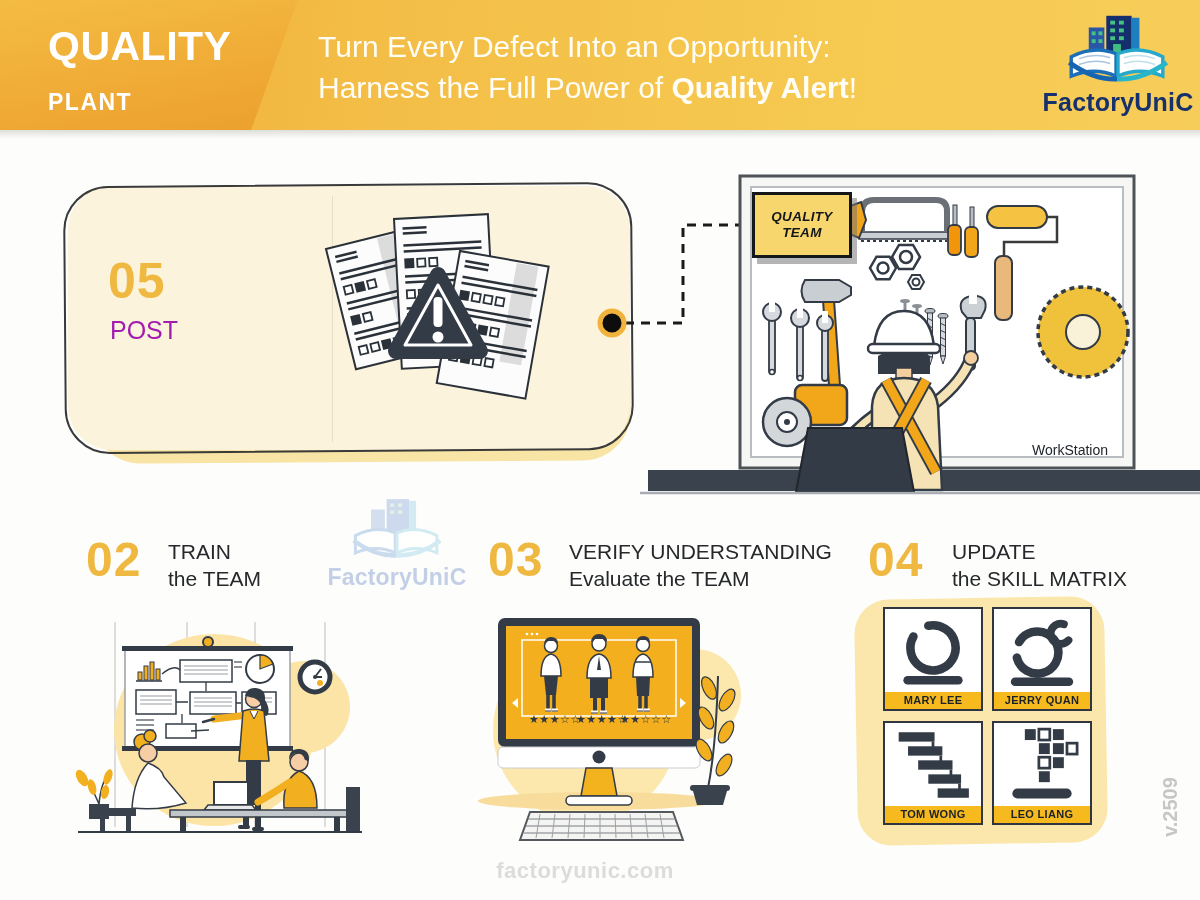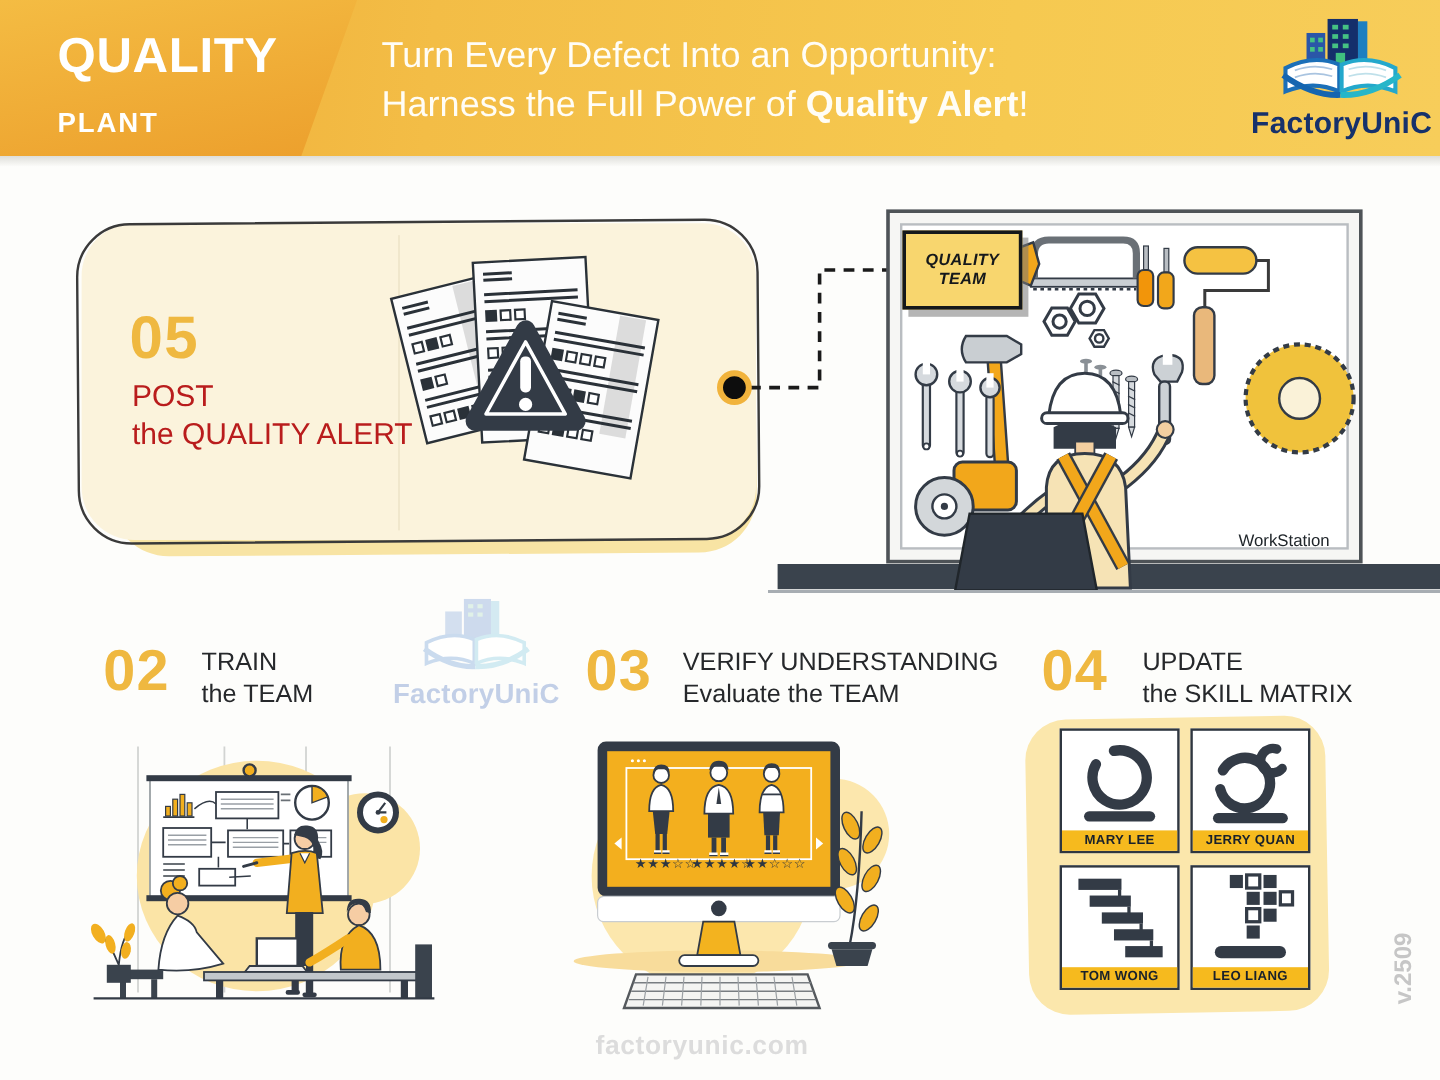--- a/index.html
+++ b/index.html
@@ -28,21 +28,21 @@
   
   .card-shadow{position:absolute;left:92px;top:212px;width:538px;height:250px;
     background:#F8E4A4;border-radius:48px;transform:rotate(-.4deg);}
   .card{position:absolute;left:68px;top:186px;width:562px;height:264px;
     background:#FBF3DC;border-radius:44px;}
   .card-outline{position:absolute;left:60px;top:178px;width:580px;height:282px;pointer-events:none;}
   .card-fold{position:absolute;left:332px;top:196px;width:1px;height:246px;background:rgba(120,100,40,.14);}
   .step1-number{position:absolute;left:108px;top:252px;font-size:50px;font-weight:800;
     color:#EFB840;letter-spacing:1px;}
   .step1-label{position:absolute;left:110px;top:314px;font-size:25px;font-weight:500;
-    color:#b91c1c;line-height:32px;}
+    color:#a21caf;line-height:32px;}
 
   
   .step-num{position:absolute;font-size:48px;font-weight:800;color:#EFB840;letter-spacing:1px;}
   .step-label{position:absolute;font-size:21px;font-weight:500;color:#26282B;line-height:27px;}
 
   
   .sign{position:absolute;left:752px;top:192px;width:100px;height:66px;background:#F8D66E;
     border:3px solid #15181B;box-shadow:5px 6px 0 rgba(120,120,120,.55);
     display:flex;flex-direction:column;align-items:center;justify-content:center;}
   .sign div{font-size:13.5px;font-weight:700;font-style:italic;color:#15181B;line-height:16px;letter-spacing:.3px;}
@@ -116,21 +116,20 @@
 
   <div class="card-shadow"></div>
   <div class="card"></div>
   <svg class="card-outline" viewBox="0 0 580 282">
     <rect x="5" y="7" width="567" height="266" rx="44" fill="none" stroke="#3A3A3A" stroke-width="2" transform="rotate(-0.45 290 140)"></rect>
   </svg>
   <div class="card-fold"></div>
   <div class="step1-number">05</div>
   <div class="step1-label">
     <div>POST</div>
-    <div>the QUALITY ALERT</div>
   </div>
 
   <svg class="abs" style="left:308px;top:203px" width="258" height="228" viewBox="0 0 258 228">
     <g transform="translate(18,46) rotate(-14)">
       <rect x="0" y="0" width="84" height="124" fill="#FCFCFC" stroke="#2A3138" stroke-width="2"></rect>
       <rect x="52" y="2" width="20" height="120" fill="#DCDCDC"></rect>
       <path d="M7,10 h22 M7,15 h22" stroke="#2A3138" stroke-width="2.5"></path>
       <path d="M7,27 h70 M7,33 h70" stroke="#2A3138" stroke-width="2.5"></path>
       <g stroke="#2A3138" stroke-width="1.8" fill="#fff">
         <rect x="8" y="41" width="8" height="8"></rect>

